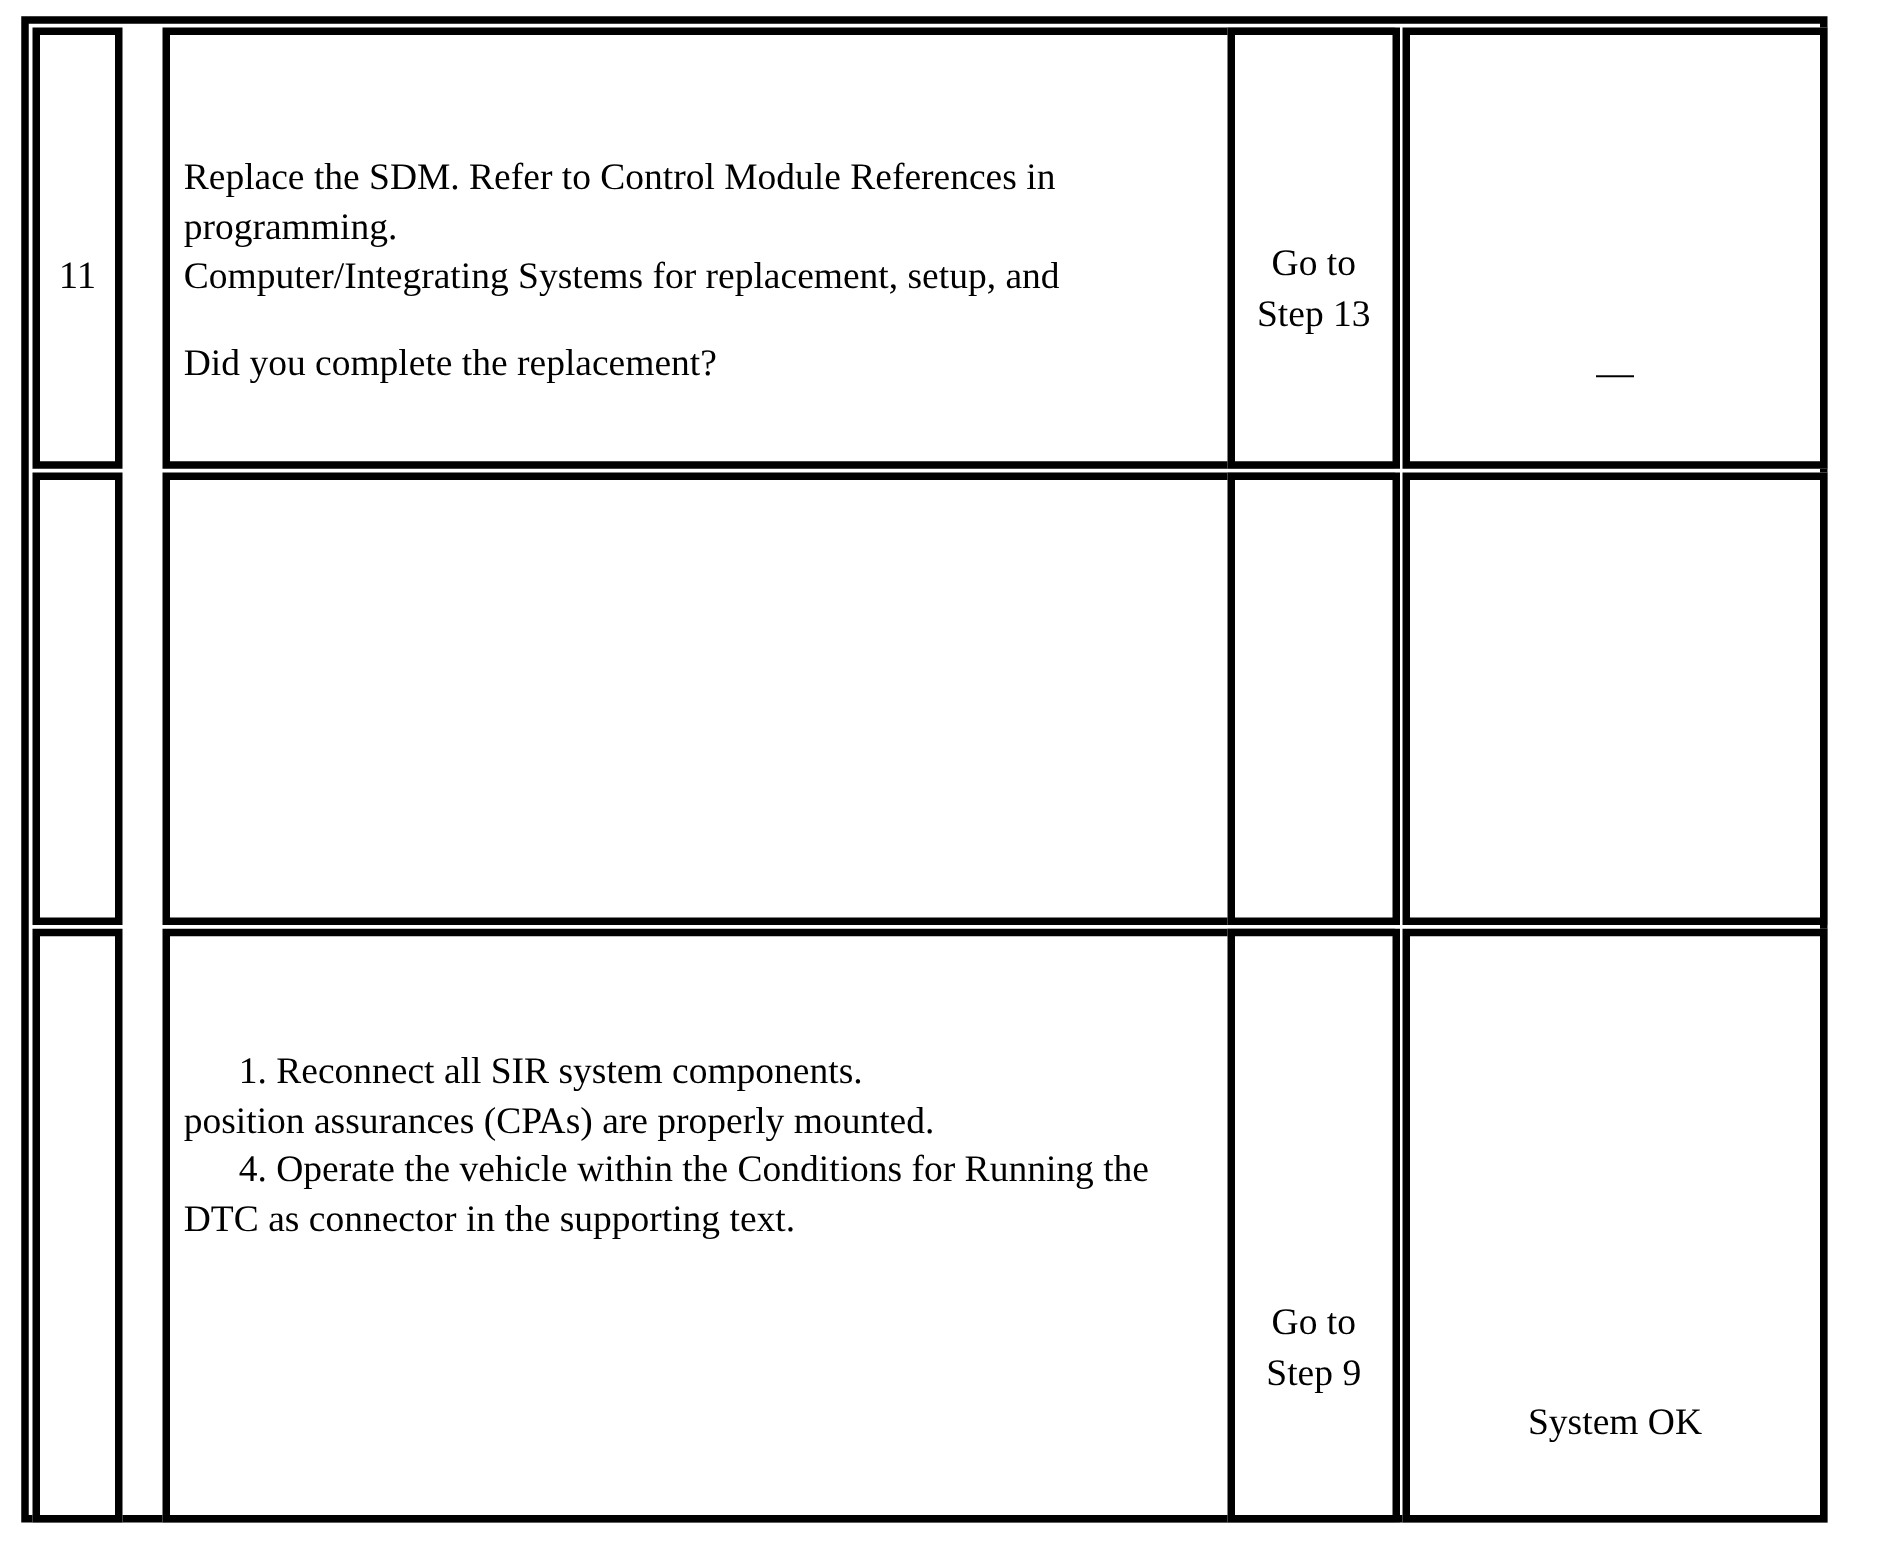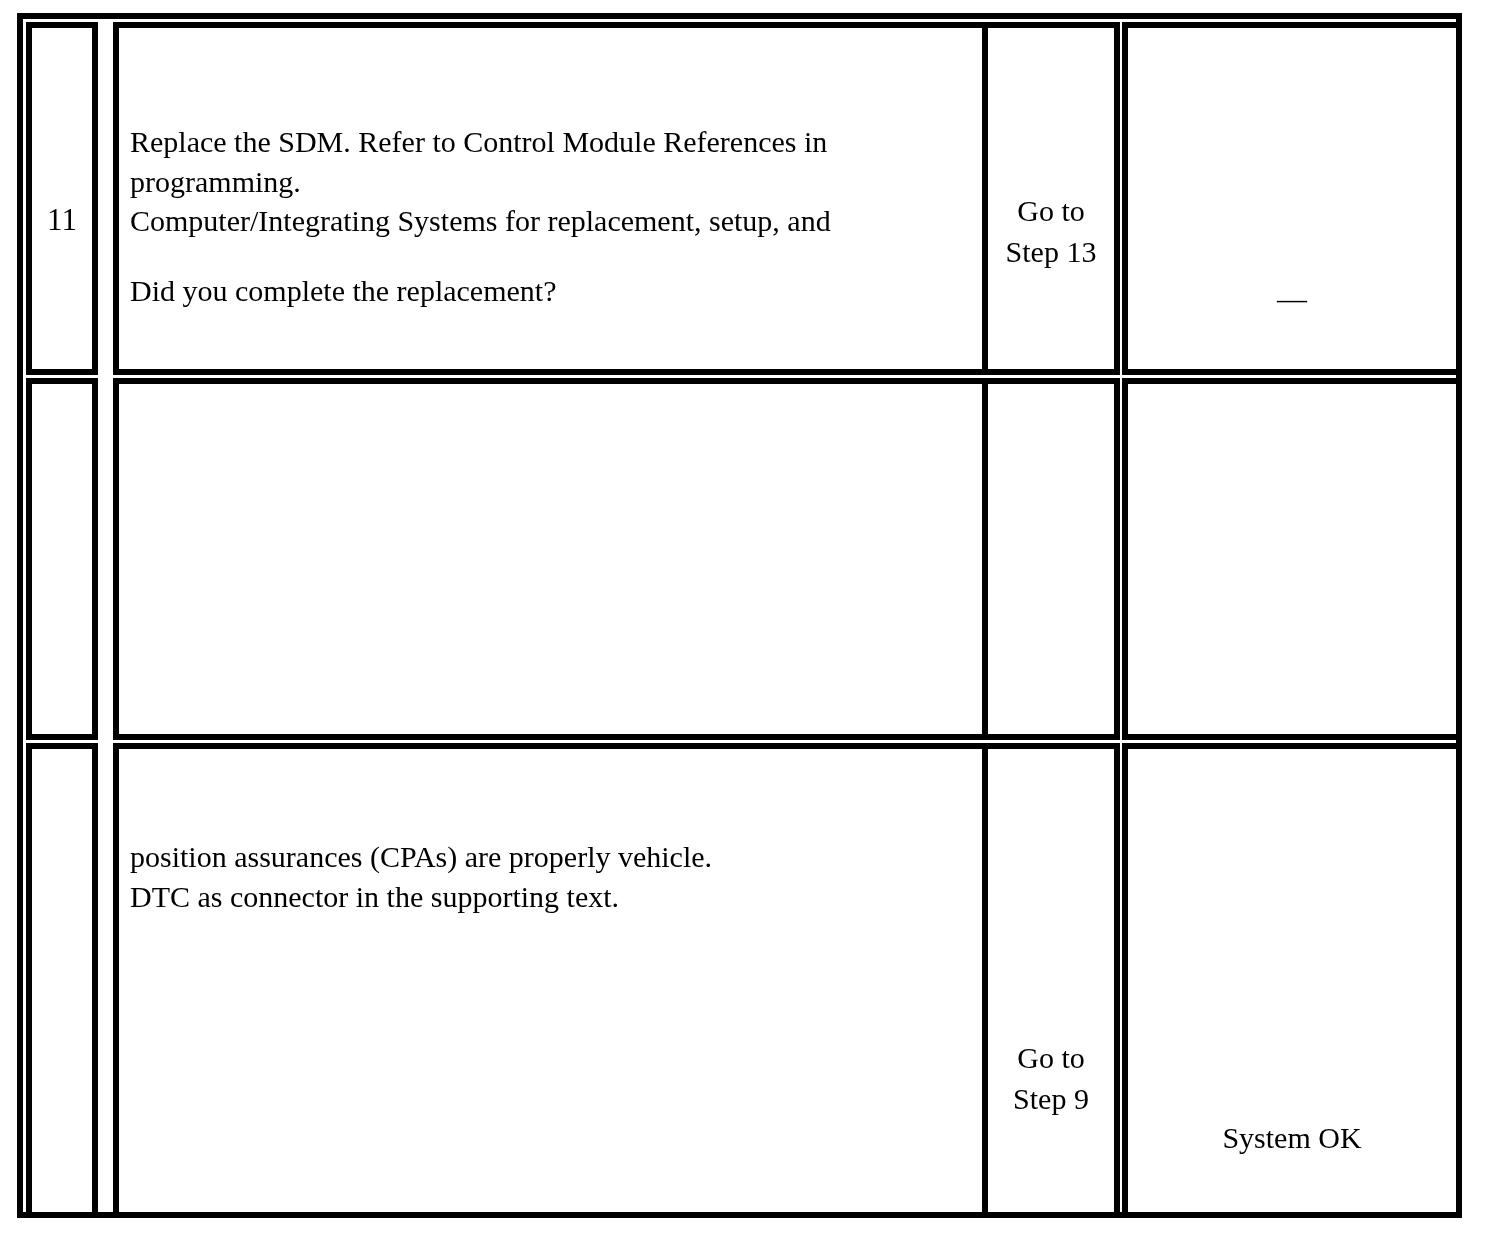--- a/index.html
+++ b/index.html
@@ -40,21 +40,21 @@
   .cell {
     position: absolute;
     box-sizing: border-box;
     border: 6px solid #000;
     background: #ffffff;
     overflow: hidden;
   }
 
   
   .col-step  { left: 3px;    width: 72px;  }
-  .col-desc  { left: 90px;   width: 986px; }
+  .col-desc  { left: 107px;   width: 986px; }
   .col-yes   { left: 959px;  width: 138px; }
   .col-no    { left: 1099px; width: 340px; }
 
   
   .row-11 { top: 3px;   height: 353px; }
   .row-12 { top: 359px; height: 362px; }
   .row-13 { top: 724px; height: 475px; }
 
   
   .step-number {
@@ -159,21 +159,23 @@
     <div class="cell col-no row-12">
       
     </div>
 
     <div class="cell col-step row-13">
       
     </div>
 
     <div class="cell col-desc row-13">
       <div class="desc-body">
-        <div class="desc-line">position assurances (CPAs) are properly vehicle.</div>
+        <div class="desc-line num-item">1. Reconnect all SIR system components.</div>
+        <div class="desc-line">position assurances (CPAs) are properly mounted.</div>
+        <div class="desc-line num-item">4. Operate the vehicle within the Conditions for Running the</div>
         <div class="desc-line">DTC as connector in the supporting text.</div>
         <div class="desc-gap"></div>
       </div>
     </div>
 
     <div class="cell col-yes row-13">
       <div class="action-block">
         <div>Go to</div>
         <div>Step  9</div>
       </div>

